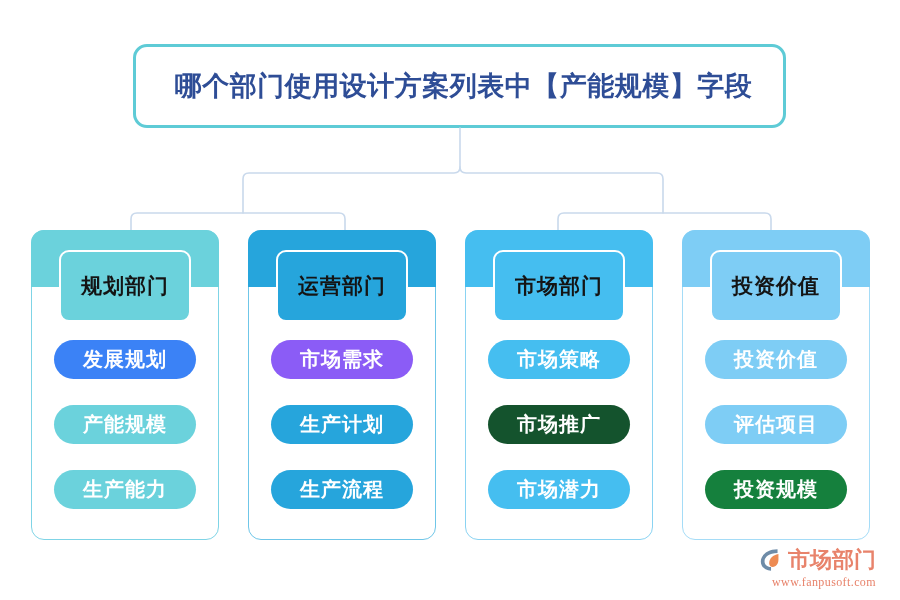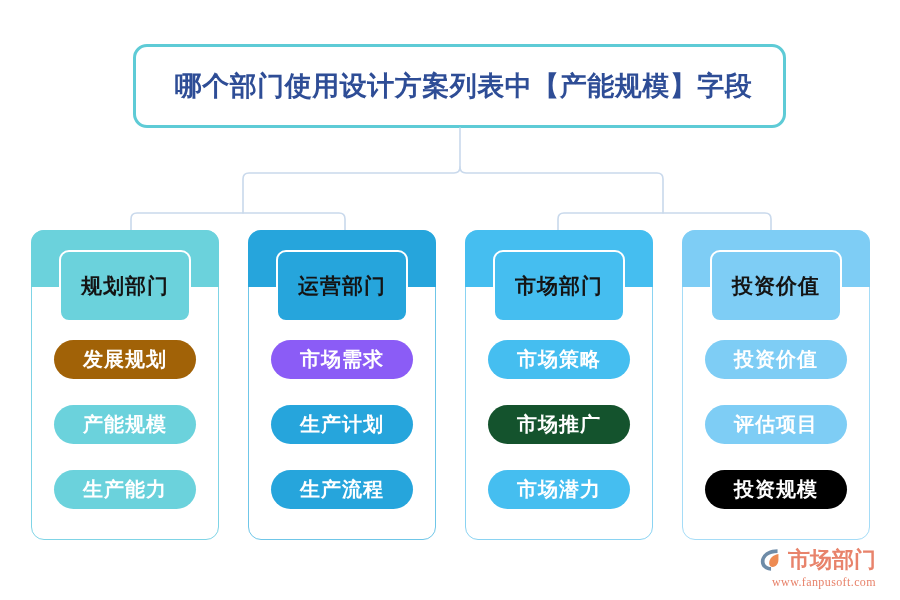--- a/index.html
+++ b/index.html
@@ -129,21 +129,21 @@
 
       <path d="M558,230 L558,219 Q558,213 564,213 L765,213 Q771,213 771,219 L771,230"></path>
     </g>
   </svg>
 
   <div class="col" style="left:31px">
     <div class="col-body" style="border-color: rgb(127, 212, 230);"></div>
     <div class="col-head" style="background: rgb(107, 210, 220);"></div>
     <div class="col-title" style="background: rgb(107, 210, 220);">规划部门</div>
     <div class="col-items">
-      <div class="pill" style="background: #a16207;">发展规划</div>
+      <div class="pill" style="background: #3b82f6;">发展规划</div>
       <div class="pill" style="background: rgb(107, 210, 220);">产能规模</div>
       <div class="pill" style="background: rgb(107, 210, 220);">生产能力</div>
     </div>
   </div>
 
   <div class="col" style="left:248px">
     <div class="col-body" style="border-color: rgb(111, 198, 232);"></div>
     <div class="col-head" style="background: rgb(38, 165, 220);"></div>
     <div class="col-title" style="background: rgb(38, 165, 220);">运营部门</div>
     <div class="col-items">
@@ -164,21 +164,21 @@
     </div>
   </div>
 
   <div class="col" style="left:682px">
     <div class="col-body" style="border-color: rgb(165, 220, 247);"></div>
     <div class="col-head" style="background: rgb(126, 205, 245);"></div>
     <div class="col-title" style="background: rgb(126, 205, 245);">投资价值</div>
     <div class="col-items">
       <div class="pill" style="background: rgb(126, 205, 245);">投资价值</div>
       <div class="pill" style="background: rgb(126, 205, 245);">评估项目</div>
-      <div class="pill" style="background: #000000;">投资规模</div>
+      <div class="pill" style="background: #15803d;">投资规模</div>
     </div>
   </div>
 
   <div class="logo">
     <div class="logo-row">
       <svg class="logo-mark" viewBox="0 0 28 28" xmlns="http://www.w3.org/2000/svg">
         <path d="M20.5,2.5 C9.5,2.5 2.5,9 2.5,15.5 C2.5,21 7,25.5 13.5,25.5 L13.5,21.5 C9,21.5 6.5,18.8 6.5,15.3 C6.5,10.8 11.5,6.5 20.5,6.5 Z" fill="#6E8CA8"></path>
         <path d="M21.5,7.5 C15.5,8.5 11.5,12.5 11.5,17.5 C11.5,19.8 13,21.5 15.3,21.5 C18.8,21.5 21.5,18 21.5,13.5 Z" fill="#ED8B53"></path>
       </svg>
       <span class="logo-name" style="color: rgb(232, 131, 107);">市场部门</span>

